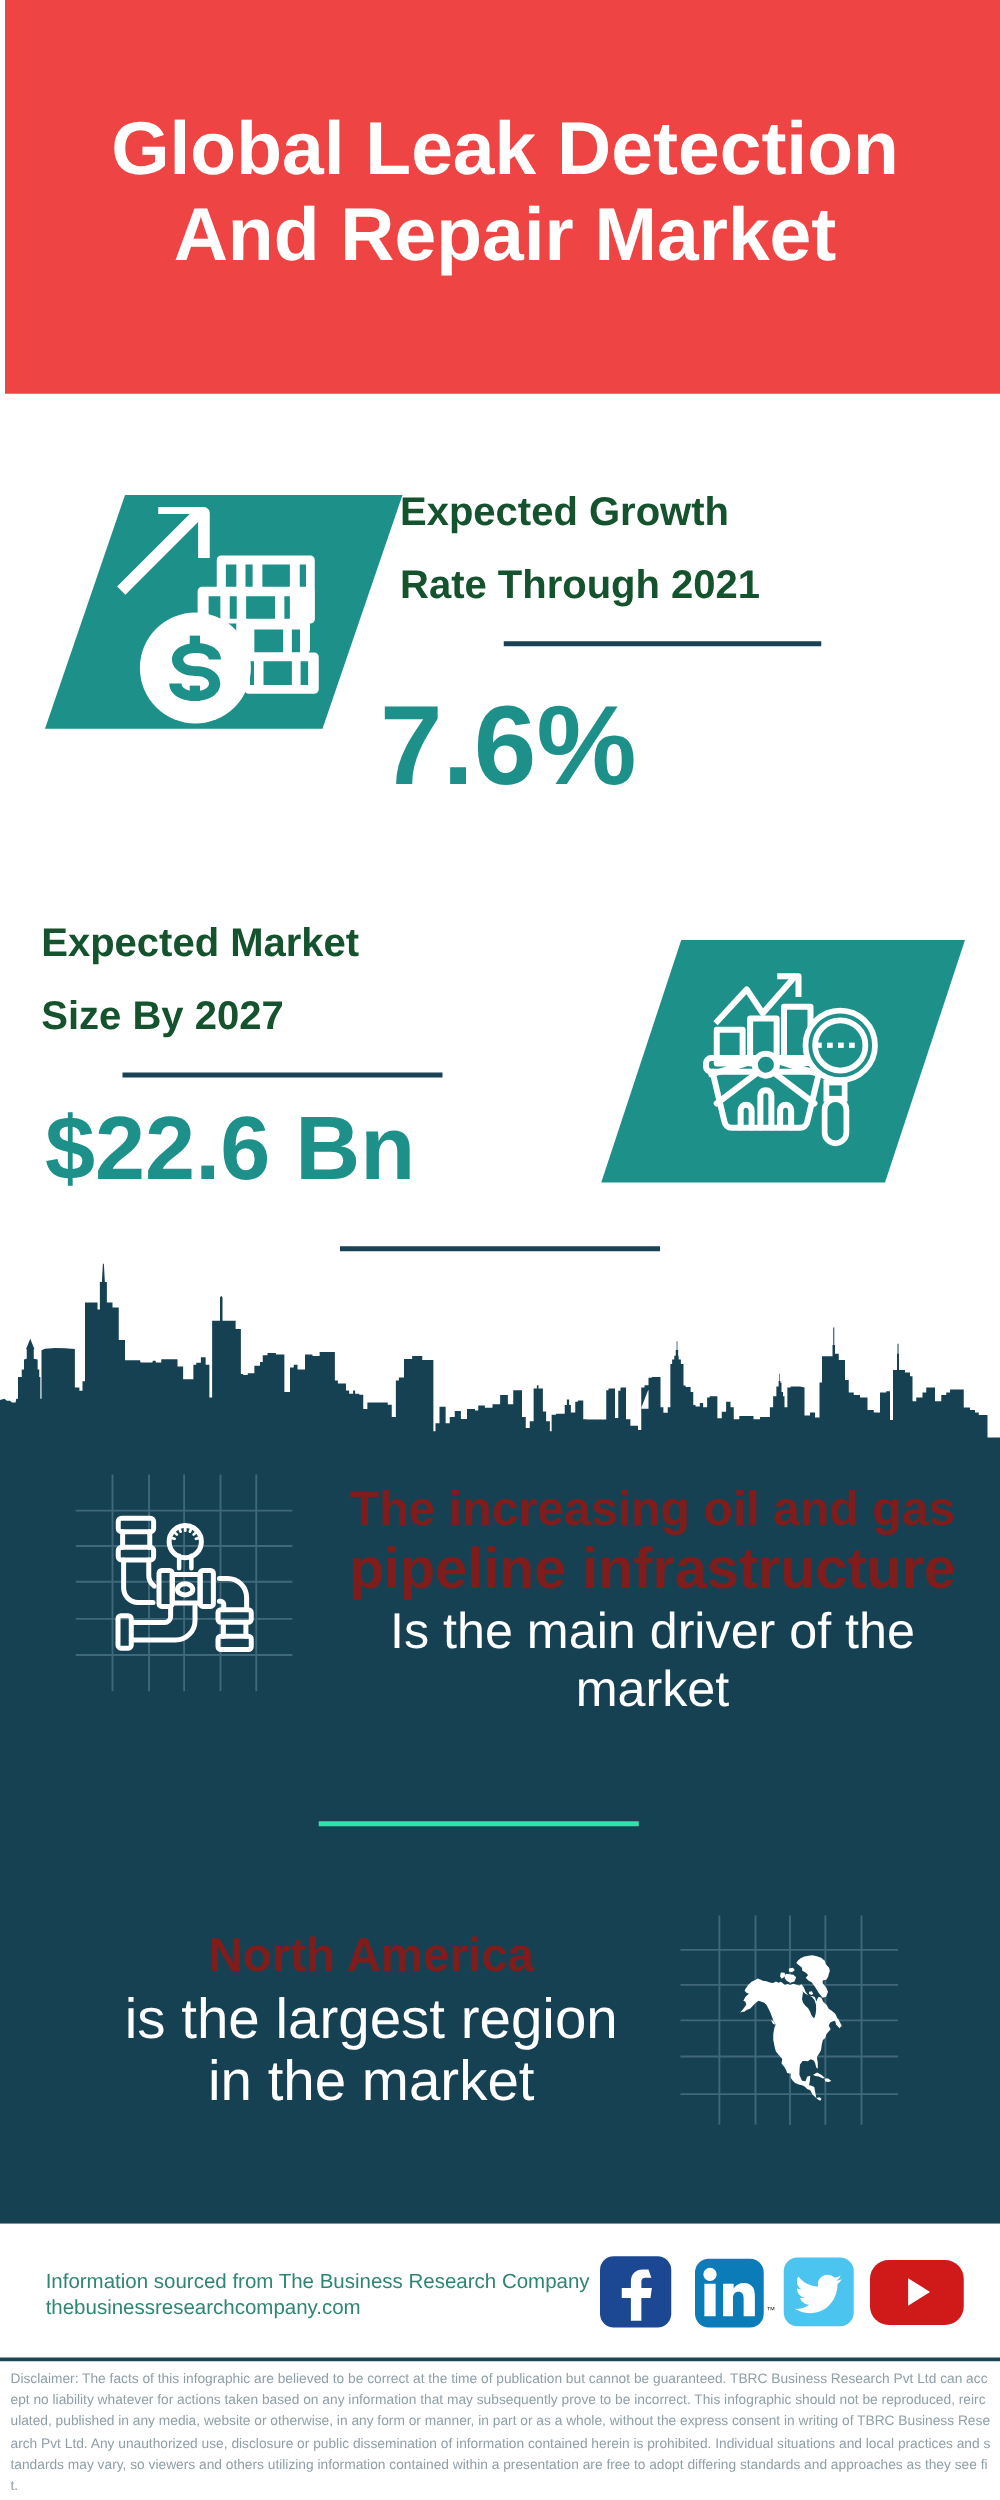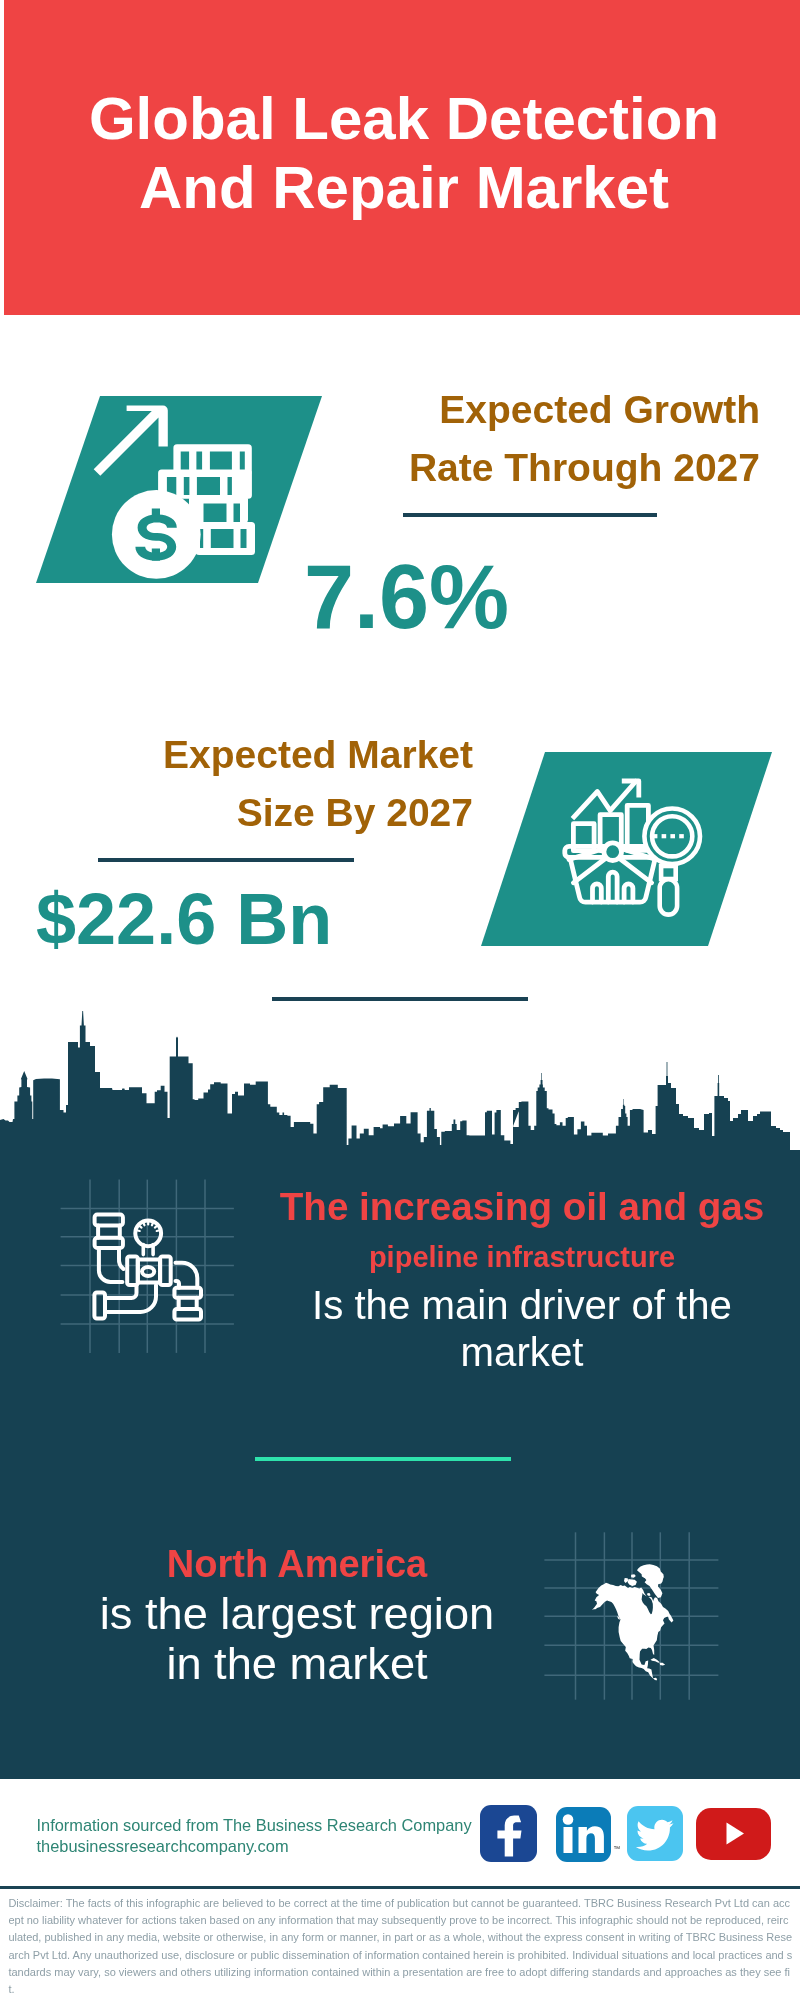--- a/index.html
+++ b/index.html
@@ -9,37 +9,37 @@
   .page { position:relative; width:800px; height:2000px; overflow:hidden; background:#fff; }
 
   
   .header { position:absolute; left:4px; top:0; width:800px; height:315px; background:#ef4444; }
   .header-title { position:absolute; left:0; top:84px; width:800px; text-align:center;
     color:#ffffff; font-size:60px; font-weight:bold; line-height:69px; }
 
   .para { position:absolute; }
   .para svg { display:block; }
 
-  .stat-head { position:absolute; text-align:right; color:#a16207;
-      font-size:39px; font-weight:bold; line-height:57.5px; }
+  .stat-head { position:absolute; text-align:left; color:#14532d;
+      font-size:32px; font-weight:bold; line-height:57.5px; }
   .stat-val { position:absolute; text-align:left; color:#1D9089;
       font-size:90px; font-weight:bold; line-height:92px; }
   .rule { position:absolute; height:4px; background:#1A4254; }
 
   
   .dark { position:absolute; left:0; top:1150px; width:800px; height:629px; background:#164152; z-index:0; }
   .skyline { position:absolute; left:0; top:1010px; width:800px; height:150px; z-index:1; }
   .skyline svg { display:block; width:800px; height:150px; }
 
   .grid-box { position:absolute; z-index:2; }
   .grid-box svg { display:block; }
 
   .dk-text { position:absolute; text-align:center; color:#ffffff; font-size:40.2px;
       line-height:47.3px; z-index:2; }
-  .dk-text b { color:#ef4444; font-weight:bold; }
+  .dk-text b { color:#7f1d1d; font-weight:bold; }
   .rule-teal { position:absolute; height:4px; background:#2EE2AC; z-index:2; }
 
   
   .footer { position:absolute; left:0; top:1779px; width:800px; height:107px; background:#fff; }
   .src { position:absolute; left:36.5px; top:1815px; color:#2E8574; font-size:16.4px; line-height:20.7px; }
   .social { position:absolute; left:0; top:0; }
   .social .ic { position:absolute; border-radius:11px; overflow:hidden; display:block; }
   .social .ic.yt { border-radius:15px; }
   .social .ic svg { display:block; }
   .tm { position:absolute; left:613.3px; top:1845px; font-size:7px; color:#333; }
@@ -110,21 +110,21 @@
             c0,-3.0 3.8,-5.3 9.4,-5.3
             h1.6 c5.6,0 9.4,2.3 9.4,5.3
             h9.8 c0,-7.6 -8.0,-13.1 -18.4,-13.1
             z"></path>
         </g>
       </g>
     </svg>
   </div>
 
   <div class="stat-head" style="left:320px; top:381px; width:440px;">
-    <span>Expected Growth</span><br><span>Rate Through 2027</span>
+    <span>Expected Growth</span><br><span>Rate Through 2021</span>
   </div>
   <div class="rule" style="left:403px; top:513px; width:254px;"></div>
   <div class="stat-val" style="left:304px; top:551px; width:440px;">7.6%</div>
 
   <div class="stat-head" style="left:33px; top:726px; width:440px;">
     <span>Expected Market</span><br><span>Size By 2027</span>
   </div>
   <div class="rule" style="left:98px; top:858px; width:256px;"></div>
   <div class="stat-val" style="left:36px; top:882px; width:440px; font-size:72px; line-height:74px;">$22.6 Bn</div>
 
@@ -232,21 +232,21 @@
         <path d="M175.5,1281.0 h1.0 a2.5,2.5 0 0 1 2.5,2.5 v4.2"></path>
 
         <rect x="174.4" y="1287.7" width="26.6" height="10.1" rx="2.4"></rect>
         <path d="M178.7,1297.8 v11.2 M196.7,1297.8 v11.2"></path>
         <rect x="174.4" y="1309.0" width="26.6" height="10.6" rx="2.4"></rect>
       </g>
     </svg>
   </div>
 
   <div class="dk-text" style="left:262px; top:1183px; width:520px; font-size:40.2px; line-height:47.3px;">
-    <b style="font-size:38.6px">The increasing oil and gas</b><br><b style="font-size:29px">pipeline infrastructure</b><br><span>Is the main driver of the</span><br><span>market</span>
+    <b style="font-size:38.6px">The increasing oil and gas</b><br><b style="font-size:46px">pipeline infrastructure</b><br><span>Is the main driver of the</span><br><span>market</span>
   </div>
 
   <div class="rule-teal" style="left:255px; top:1457px; width:256px;"></div>
 
   <div class="dk-text" style="left:37px; top:1537px; width:520px; font-size:45.2px; line-height:50px;">
     <b style="font-size:38px">North America</b><br><span>is the largest region</span><br><span>in the market</span>
   </div>
 
   <div class="grid-box" style="left:544px; top:1532px;">
     <svg width="175" height="168" viewBox="0 0 175 168">

